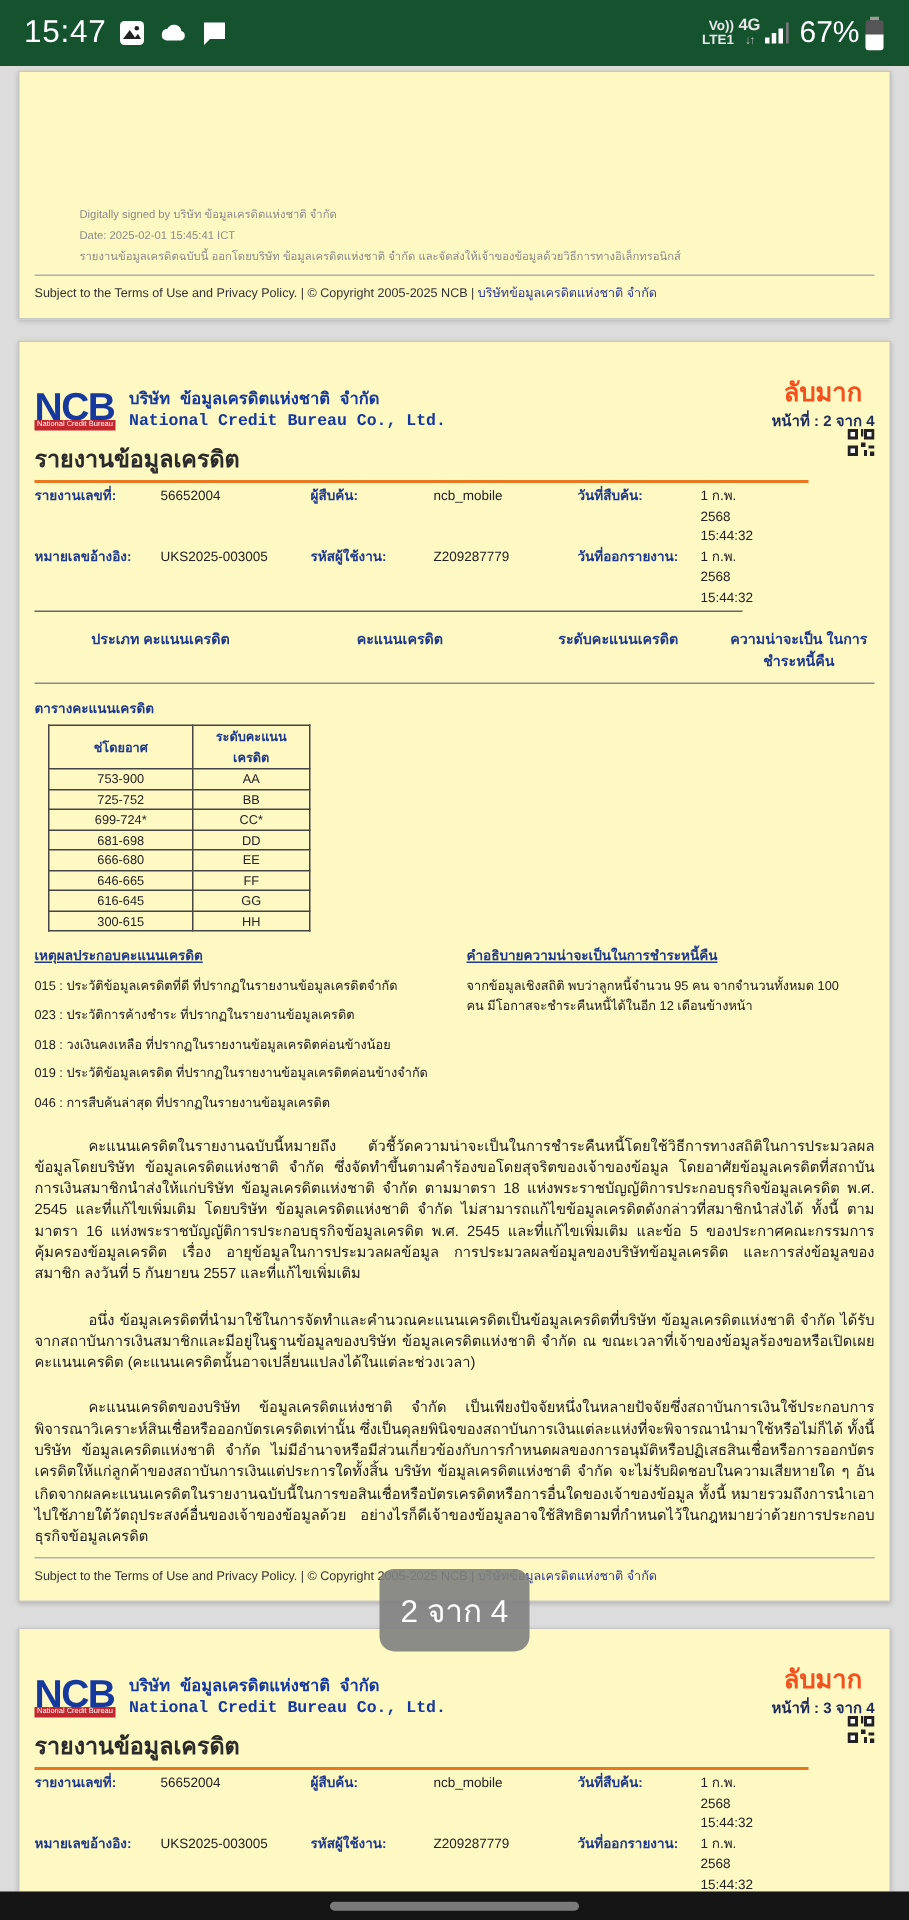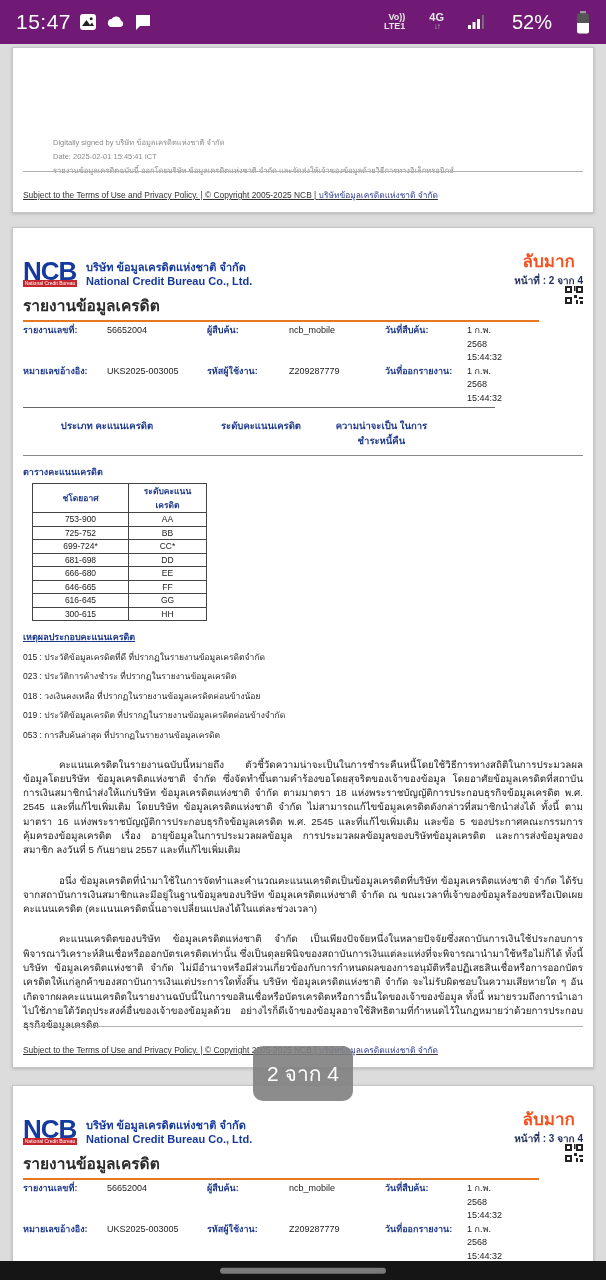--- a/index.html
+++ b/index.html
@@ -4,67 +4,67 @@
 <style>
   * { margin:0; padding:0; box-sizing:border-box; }
   html,body { width:606px; height:1280px; }
   body {
     font-family:"Liberation Sans","DejaVu Sans",sans-serif;
     background:#dcdcdc; position:relative; overflow:hidden;
   }
 
   
   .statusbar {
-    height:44px; background:#701a75; color:#fff;
+    height:44px; background:#14532d; color:#fff;
     display:flex; align-items:center; justify-content:space-between;
     padding:0 16px;
   }
   .sb-left { display:flex; align-items:center; gap:8px; }
   .sb-time { font-size:21px; letter-spacing:.5px; }
   .sb-ic { display:block; }
-  .sb-right { display:flex; align-items:center; gap:24px; }
+  .sb-right { display:flex; align-items:center; gap:3px; }
   .volte { display:flex; flex-direction:column; align-items:flex-end; line-height:9px; }
   .volte span { font-size:9px; font-weight:bold; color:#e8e8e8; }
   .net4g { display:flex; flex-direction:column; align-items:center; line-height:10px;justify-content:center; }
   .net4g .g4 { font-size:11px; font-weight:bold; color:#e8e8e8; }
   .net4g .arrows { font-size:8px; color:#bbb; letter-spacing:-1px; }
   .sb-batt-pct { font-size:20px; }
 
   
   .viewer { position:relative; height:1217px; background:#dcdcdc; overflow:hidden; }
   .page {
-    position:absolute; left:12px; right:12px; background:#ffffff;
+    position:absolute; left:12px; right:12px; background:#fef9c3;
     border:1px solid #c6c6c6; box-shadow:0 1px 3px rgba(0,0,0,.18);
   }
   .p1 { top:3px;    height:166px; }
   .p2 { top:183px;  height:841px; }
   .p3 { top:1041px; height:250px; }
   .page-inner { position:relative; height:100%; padding:10px; }
 
   
   .sig { margin:78px 0 0 30px; font-size:7.5px; color:#8a8a8a; line-height:14px; }
 
   .page-footer {
     position:absolute; left:10px; right:10px; bottom:10px;
-    border-top:1px solid #b0b0b0; padding-top:16px;
-    font-size:8.4px; color:#333; white-space:nowrap; overflow:hidden;text-decoration:underline;
+    border-top:1px solid #b0b0b0; padding-top:4px;
+    font-size:8.4px; color:#333; white-space:nowrap; overflow:hidden;
   }
   .footer-link { color:#2b3990; }
 
   
   .report-header { display:flex; justify-content:space-between; margin:14px 0 0 0; }
   .rh-left { display:flex; align-items:flex-end; }
   .ncb-logo { position:relative; width:56px; height:30px; }
   .ncb-text { font-size:26px; font-weight:bold; color:#16399e; letter-spacing:-1px; line-height:26px; }
   .ncb-band {
     position:absolute; left:0; bottom:1px; width:54px; height:7px;
     background:#c4262e; color:#fff; font-size:5px; line-height:7px;
     text-align:center; overflow:hidden; white-space:nowrap;
   }
-  .company { margin-left:7px; padding-top:2px; }
+  .company { margin-left:7px; padding-top:2px;font-family:Liberation Mono, monospace; }
   .co-th, .co-en { font-size:11px; font-weight:bold; color:#16399e; line-height:14px; }
   .rh-right { text-align:center; padding-top:1px; }
   .confidential { font-size:17px; font-weight:bold; color:#f4511e; line-height:18px; }
   .page-label { font-size:10px; font-weight:bold; color:#1f2d5a; margin-top:2px; }
 
   .title-block { width:calc(100% - 44px); }
   .report-title {
     margin-top:5px; font-size:15.5px; font-weight:bold; color:#2b2b2b;
     padding-bottom:2px; border-bottom:2.5px solid #e87722;
   }
@@ -156,21 +156,21 @@
     <div class="net4g">
       <span class="g4">4G</span>
       <span class="arrows">↓↑</span>
     </div>
     <svg class="sb-ic" width="20" height="16" viewBox="0 0 20 16">
       <rect x="0" y="11" width="3" height="4" fill="#fff"></rect>
       <rect x="4.5" y="8" width="3" height="7" fill="#fff"></rect>
       <rect x="9" y="5" width="3" height="10" fill="#fff"></rect>
       <rect x="14" y="1" width="1.8" height="14" fill="#777"></rect>
     </svg>
-    <span class="sb-batt-pct">52%</span>
+    <span class="sb-batt-pct">67%</span>
     <svg class="sb-ic" width="14" height="23" viewBox="0 0 14 23">
       <rect x="4" y="0" width="6" height="2.5" fill="#9a9a9a"></rect>
       <rect x="1" y="2.5" width="12" height="20" rx="2" fill="#555"></rect>
       <path d="M1 12 h12 v8.5 a2 2 0 0 1 -2 2 h-8 a2 2 0 0 1 -2-2 Z" fill="#fff"></path>
     </svg>
   </div>
 </div>
 
 <div class="viewer">
 
@@ -233,20 +233,21 @@
           <rect x="2" y="13" width="3" height="3" fill="#fff"></rect>
         <rect x="9" y="9" width="3" height="3" fill="#222"></rect>
           <rect x="14" y="11" width="4" height="2" fill="#222"></rect>
         <rect x="11" y="14" width="2" height="4" fill="#222"></rect>
           <rect x="15" y="15" width="3" height="3" fill="#222"></rect>
         <rect x="9" y="0" width="1.5" height="5" fill="#222"></rect>
       </svg>
 
       <div class="score-row score-head">
         <div class="c1">ประเภท คะแนนเครดิต</div>
+        <div class="c2">คะแนนเครดิต</div>
         <div class="c3">ระดับคะแนนเครดิต</div>
         <div class="c4">ความน่าจะเป็น ในการชำระหนี้คืน</div>
       </div>
       <div class="sep"></div>
 
       <div class="tbl-title">ตารางคะแนนเครดิต</div>
       <table class="score">
         <tbody>
             <tr>
           <th>ช่โดยอาศ</th>
@@ -287,21 +288,25 @@
       </tbody>
         </table>
 
       <div class="two-col">
         <div class="col-left">
           <div class="sec-title">เหตุผลประกอบคะแนนเครดิต</div>
           <div class="reason">015 : ประวัติข้อมูลเครดิตที่ดี ที่ปรากฏในรายงานข้อมูลเครดิตจำกัด</div>
           <div class="reason">023 : ประวัติการค้างชำระ ที่ปรากฏในรายงานข้อมูลเครดิต</div>
           <div class="reason">018 : วงเงินคงเหลือ ที่ปรากฏในรายงานข้อมูลเครดิตค่อนข้างน้อย</div>
           <div class="reason">019 : ประวัติข้อมูลเครดิต ที่ปรากฏในรายงานข้อมูลเครดิตค่อนข้างจำกัด</div>
-          <div class="reason">053 : การสืบค้นล่าสุด ที่ปรากฏในรายงานข้อมูลเครดิต</div>
+          <div class="reason">046 : การสืบค้นล่าสุด ที่ปรากฏในรายงานข้อมูลเครดิต</div>
+        </div>
+        <div class="col-right">
+          <div class="sec-title">คำอธิบายความน่าจะเป็นในการชำระหนี้คืน</div>
+          <div class="prob-text">จากข้อมูลเชิงสถิติ พบว่าลูกหนี้จำนวน 95 คน จากจำนวนทั้งหมด 100 คน มีโอกาสจะชำระคืนหนี้ได้ในอีก 12 เดือนข้างหน้า</div>
         </div>
       </div>
 
       <div class="paras">
         <p class="body-par">คะแนนเครดิตในรายงานฉบับนี้หมายถึง ตัวชี้วัดความน่าจะเป็นในการชำระคืนหนี้โดยใช้วิธีการทางสถิติในการประมวลผลข้อมูลโดยบริษัท ข้อมูลเครดิตแห่งชาติ จำกัด ซึ่งจัดทำขึ้นตามคำร้องขอโดยสุจริตของเจ้าของข้อมูล โดยอาศัยข้อมูลเครดิตที่สถาบันการเงินสมาชิกนำส่งให้แก่บริษัท ข้อมูลเครดิตแห่งชาติ จำกัด ตามมาตรา 18 แห่งพระราชบัญญัติการประกอบธุรกิจข้อมูลเครดิต พ.ศ. 2545 และที่แก้ไขเพิ่มเติม โดยบริษัท ข้อมูลเครดิตแห่งชาติ จำกัด ไม่สามารถแก้ไขข้อมูลเครดิตดังกล่าวที่สมาชิกนำส่งได้ ทั้งนี้ ตามมาตรา 16 แห่งพระราชบัญญัติการประกอบธุรกิจข้อมูลเครดิต พ.ศ. 2545 และที่แก้ไขเพิ่มเติม และข้อ 5 ของประกาศคณะกรรมการคุ้มครองข้อมูลเครดิต เรื่อง อายุข้อมูลในการประมวลผลข้อมูล การประมวลผลข้อมูลของบริษัทข้อมูลเครดิต และการส่งข้อมูลของสมาชิก ลงวันที่ 5 กันยายน 2557 และที่แก้ไขเพิ่มเติม</p>
         <p class="body-par">อนึ่ง ข้อมูลเครดิตที่นำมาใช้ในการจัดทำและคำนวณคะแนนเครดิตเป็นข้อมูลเครดิตที่บริษัท ข้อมูลเครดิตแห่งชาติ จำกัด ได้รับจากสถาบันการเงินสมาชิกและมีอยู่ในฐานข้อมูลของบริษัท ข้อมูลเครดิตแห่งชาติ จำกัด ณ ขณะเวลาที่เจ้าของข้อมูลร้องขอหรือเปิดเผยคะแนนเครดิต (คะแนนเครดิตนั้นอาจเปลี่ยนแปลงได้ในแต่ละช่วงเวลา)</p>
         <p class="body-par">คะแนนเครดิตของบริษัท ข้อมูลเครดิตแห่งชาติ จำกัด เป็นเพียงปัจจัยหนึ่งในหลายปัจจัยซึ่งสถาบันการเงินใช้ประกอบการพิจารณาวิเคราะห์สินเชื่อหรือออกบัตรเครดิตเท่านั้น ซึ่งเป็นดุลยพินิจของสถาบันการเงินแต่ละแห่งที่จะพิจารณานำมาใช้หรือไม่ก็ได้ ทั้งนี้ บริษัท ข้อมูลเครดิตแห่งชาติ จำกัด ไม่มีอำนาจหรือมีส่วนเกี่ยวข้องกับการกำหนดผลของการอนุมัติหรือปฏิเสธสินเชื่อหรือการออกบัตรเครดิตให้แก่ลูกค้าของสถาบันการเงินแต่ประการใดทั้งสิ้น บริษัท ข้อมูลเครดิตแห่งชาติ จำกัด จะไม่รับผิดชอบในความเสียหายใด ๆ อันเกิดจากผลคะแนนเครดิตในรายงานฉบับนี้ในการขอสินเชื่อหรือบัตรเครดิตหรือการอื่นใดของเจ้าของข้อมูล ทั้งนี้ หมายรวมถึงการนำเอาไปใช้ภายใต้วัตถุประสงค์อื่นของเจ้าของข้อมูลด้วย อย่างไรก็ดีเจ้าของข้อมูลอาจใช้สิทธิตามที่กำหนดไว้ในกฎหมายว่าด้วยการประกอบธุรกิจข้อมูลเครดิต</p>
       </div>
 
       <div class="page-footer">

